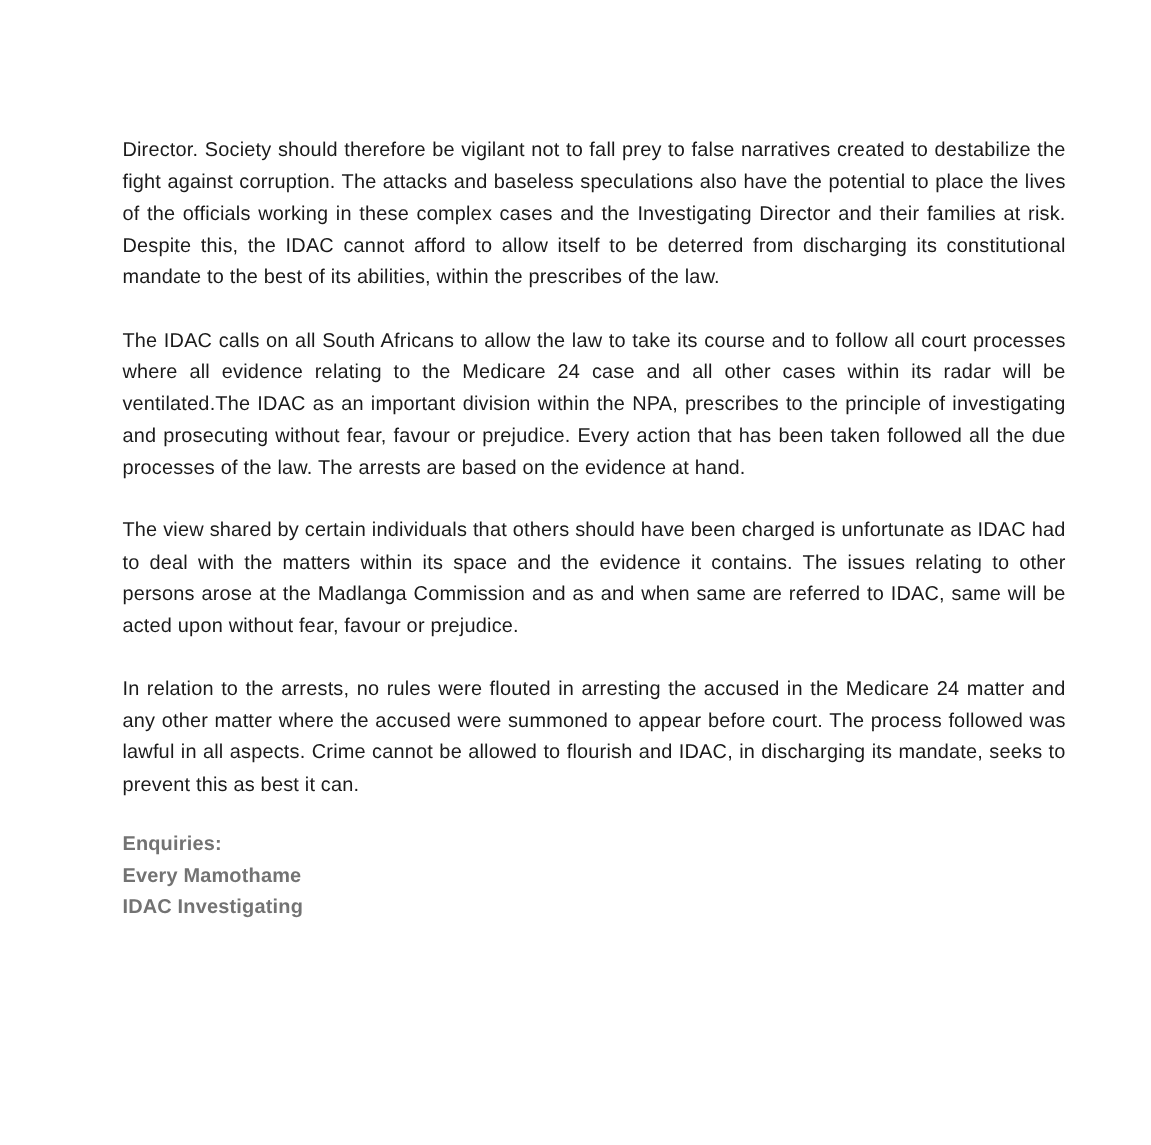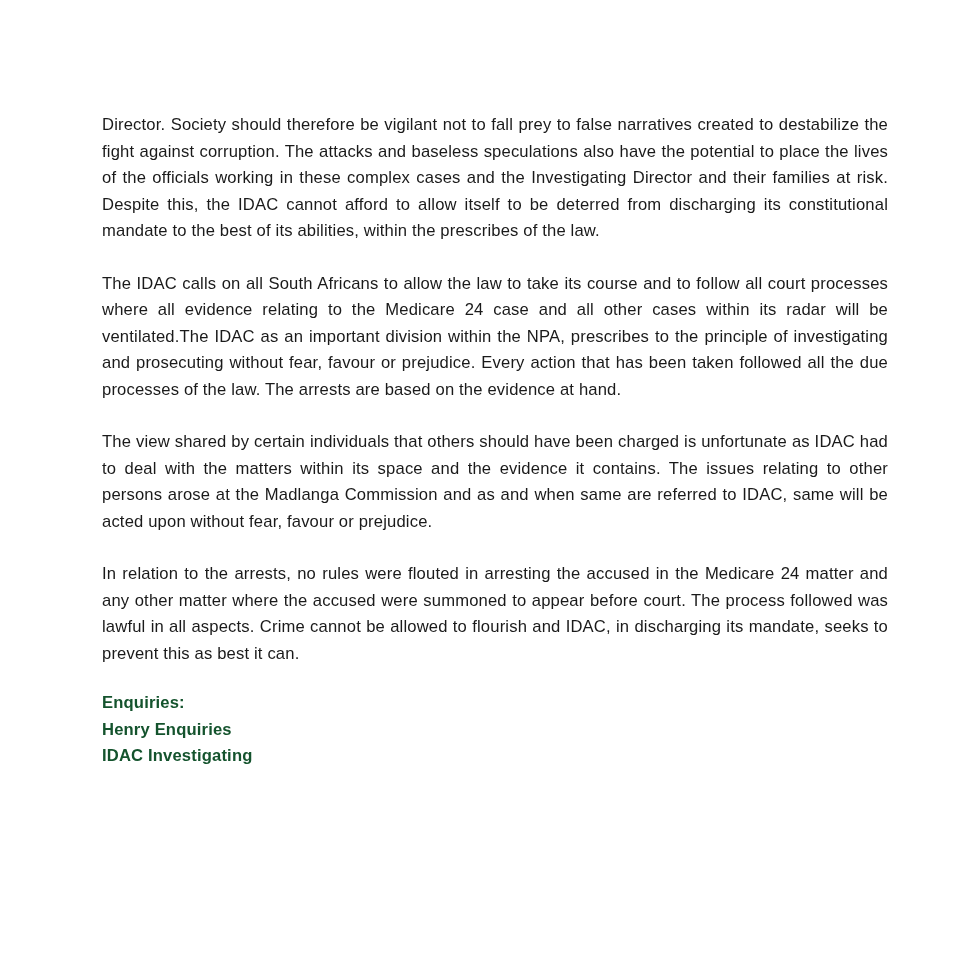--- a/index.html
+++ b/index.html
@@ -40,21 +40,21 @@
   }
   .para:last-of-type {
     margin-bottom: 0;
   }
   .sig-block {
     margin-top: 23px;
   }
   .sig-line {
     font-size: 16.6px;
     line-height: 26.5px;
-    color: #14532d;
+    color: #737373;
     font-weight: bold;
     text-align: left;
     letter-spacing: 0.01em;
   }
   .scrollbar-track {
     position: absolute;
     right: 0px;
     top: 0px;
     width: 18px;
     height: 954px;
@@ -71,21 +71,21 @@
     <p class="para">Director. Society should therefore be vigilant not to fall prey to false narratives created to destabilize the fight against corruption. The attacks and baseless speculations also have the potential to place the lives of the officials working in these complex cases and the Investigating Director and their families at risk. Despite this, the IDAC cannot afford to allow itself to be deterred from discharging its constitutional mandate to the best of its abilities, within the prescribes of the law.</p>
 
     <p class="para">The IDAC calls on all South Africans to allow the law to take its course and to follow all court processes where all evidence relating to the Medicare 24 case and all other cases within its radar will be ventilated.The IDAC as an important division within the NPA, prescribes to the principle of investigating and prosecuting without fear, favour or prejudice. Every action that has been taken followed all the due processes of the law. The arrests are based on the evidence at hand.</p>
 
     <p class="para">The view shared by certain individuals that others should have been charged is unfortunate as IDAC had to deal with the matters within its space and the evidence it contains. The issues relating to other persons arose at the Madlanga Commission and as and when same are referred to IDAC, same will be acted upon without fear, favour or prejudice.</p>
 
     <p class="para">In relation to the arrests, no rules were flouted in arresting the accused in the Medicare 24 matter and any other matter where the accused were summoned to appear before court. The process followed was lawful in all aspects. Crime cannot be allowed to flourish and IDAC, in discharging its mandate, seeks to prevent this as best it can.</p>
 
     <div class="sig-block">
       <div class="sig-line">Enquiries:</div>
-      <div class="sig-line">Henry Enquiries</div>
+      <div class="sig-line">Every Mamothame</div>
       <div class="sig-line">IDAC Investigating</div>
     </div>
 
   </div>
 
   <div class="scrollbar-track">
     
   </div>
 
 </div>

